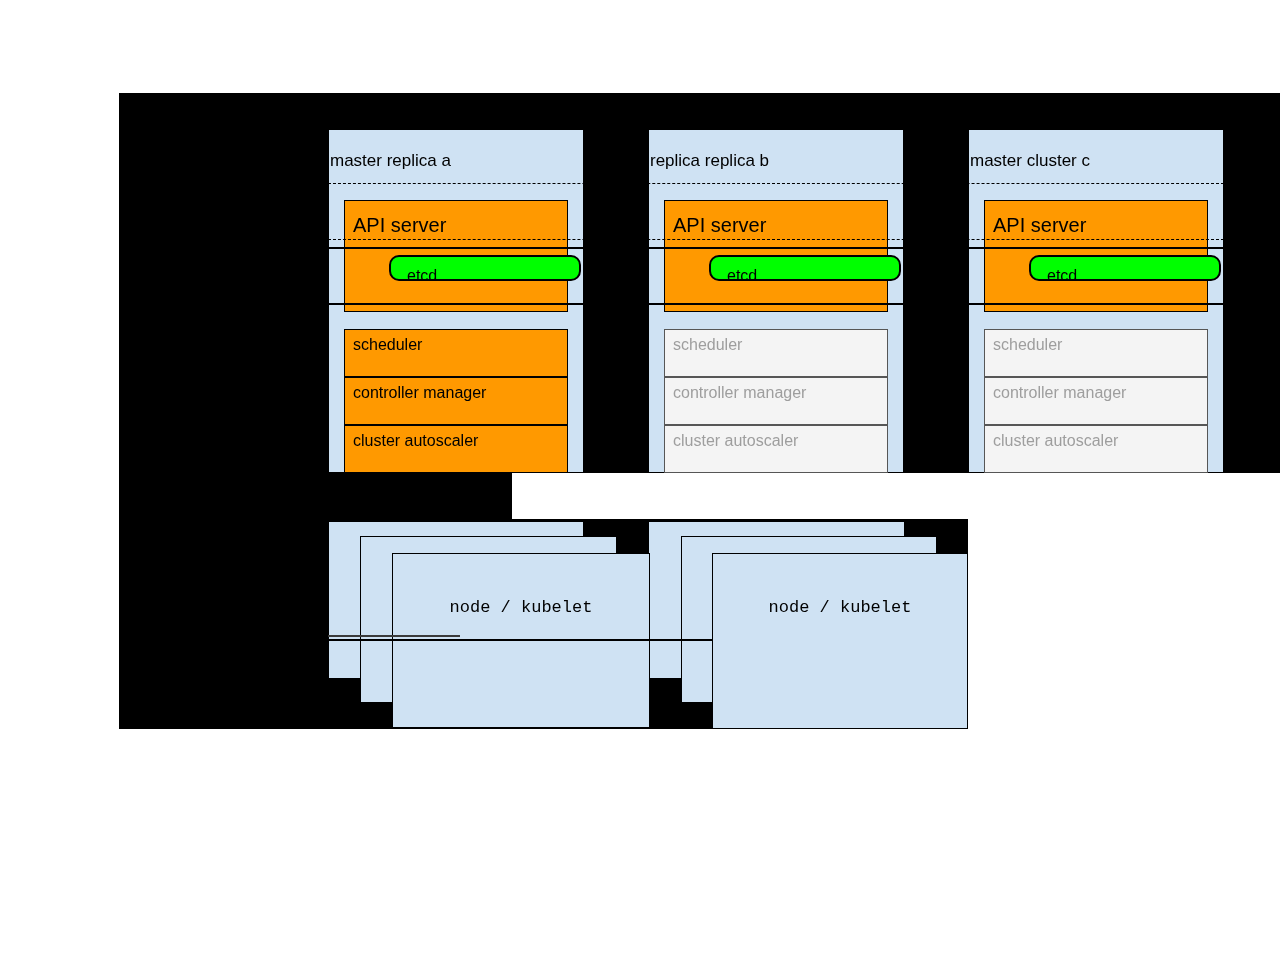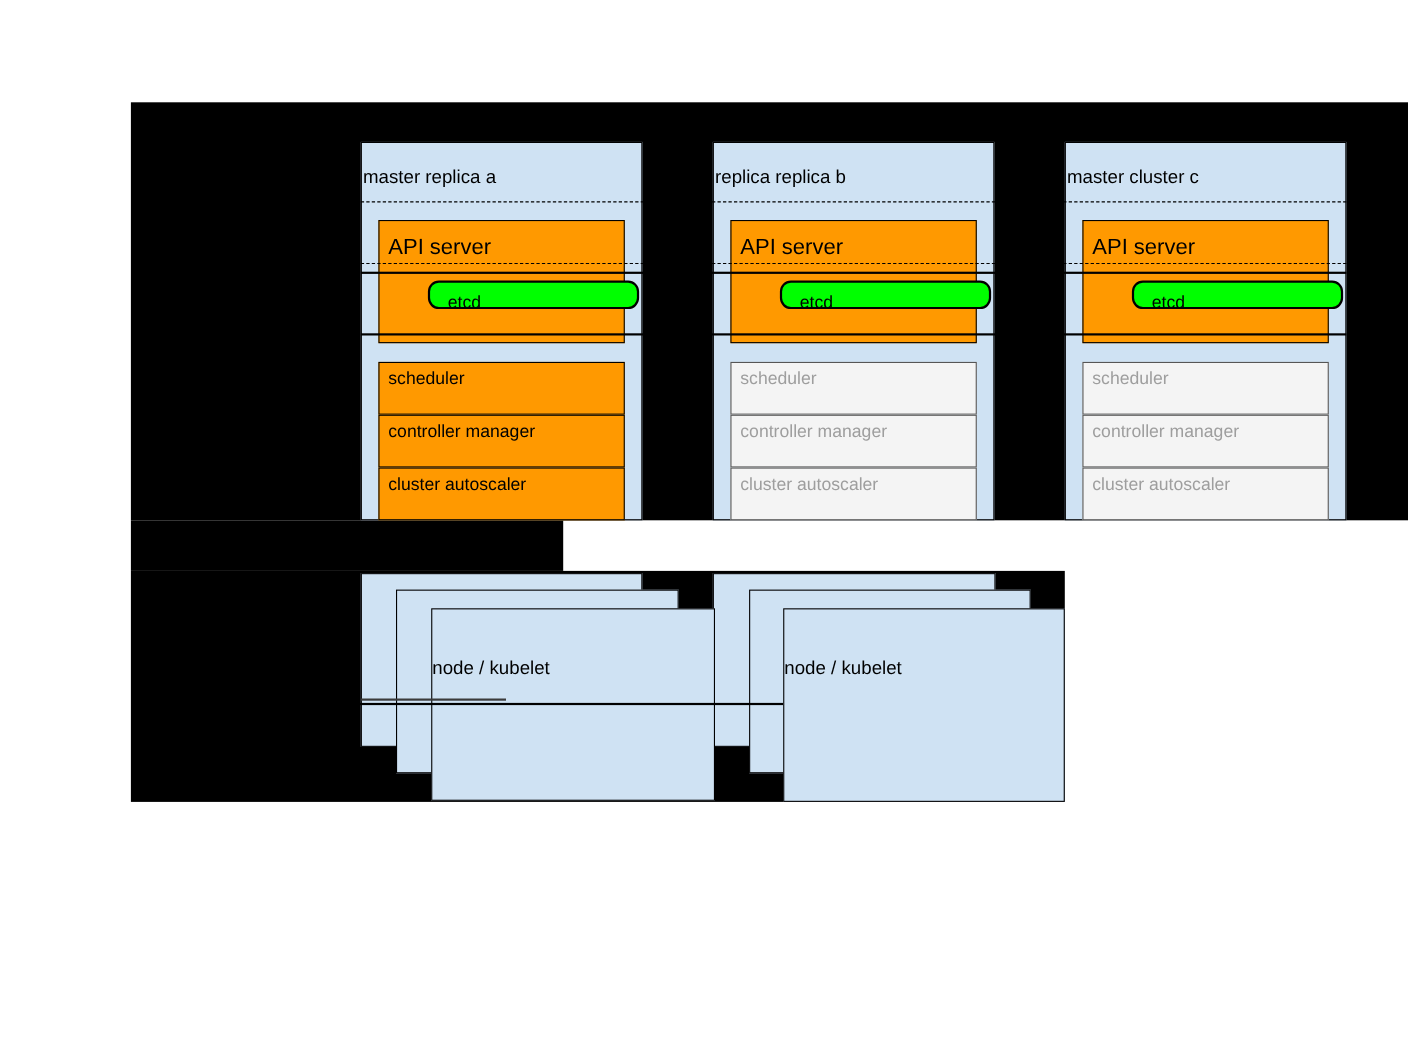--- a/index.html
+++ b/index.html
@@ -37,21 +37,21 @@
 
   
   .hline{position:absolute;left:328px;width:896px;height:0;z-index:3;}
   .hline.dashed{border-top:1.5px dashed #000;}
   .hline.solid{border-top:2px solid #000;}
 
   
   .node-box{
     position:absolute;background:#cfe2f3;border:1px solid #000;box-sizing:border-box;
   }
-  .node-label{position:absolute;top:44px;left:0;width:100%;text-align:left;font-size:17px;}
+  .node-label{position:absolute;top:44px;left:0;width:100%;text-align:center;font-size:17px;font-family:Liberation Mono, monospace;}
   #l-back {left:328px;top:521px;width:256px;height:158px;z-index:1;}
   #l-mid  {left:360px;top:536px;width:257px;height:167px;z-index:2;}
   #l-front{left:392px;top:553px;width:258px;height:175px;z-index:3;}
   #r-back {left:648px;top:521px;width:257px;height:158px;z-index:1;}
   #r-mid  {left:681px;top:536px;width:256px;height:167px;z-index:2;}
   #r-front{left:712px;top:553px;width:256px;height:176px;z-index:6;}
   #node-line-gray {position:absolute;left:328px;top:635px;width:132px;height:2px;background:#3b3b3b;z-index:4;}
   #node-line-black{position:absolute;left:320px;top:639px;width:392px;height:2px;background:#000;z-index:5;}
 </style>
 </head>

